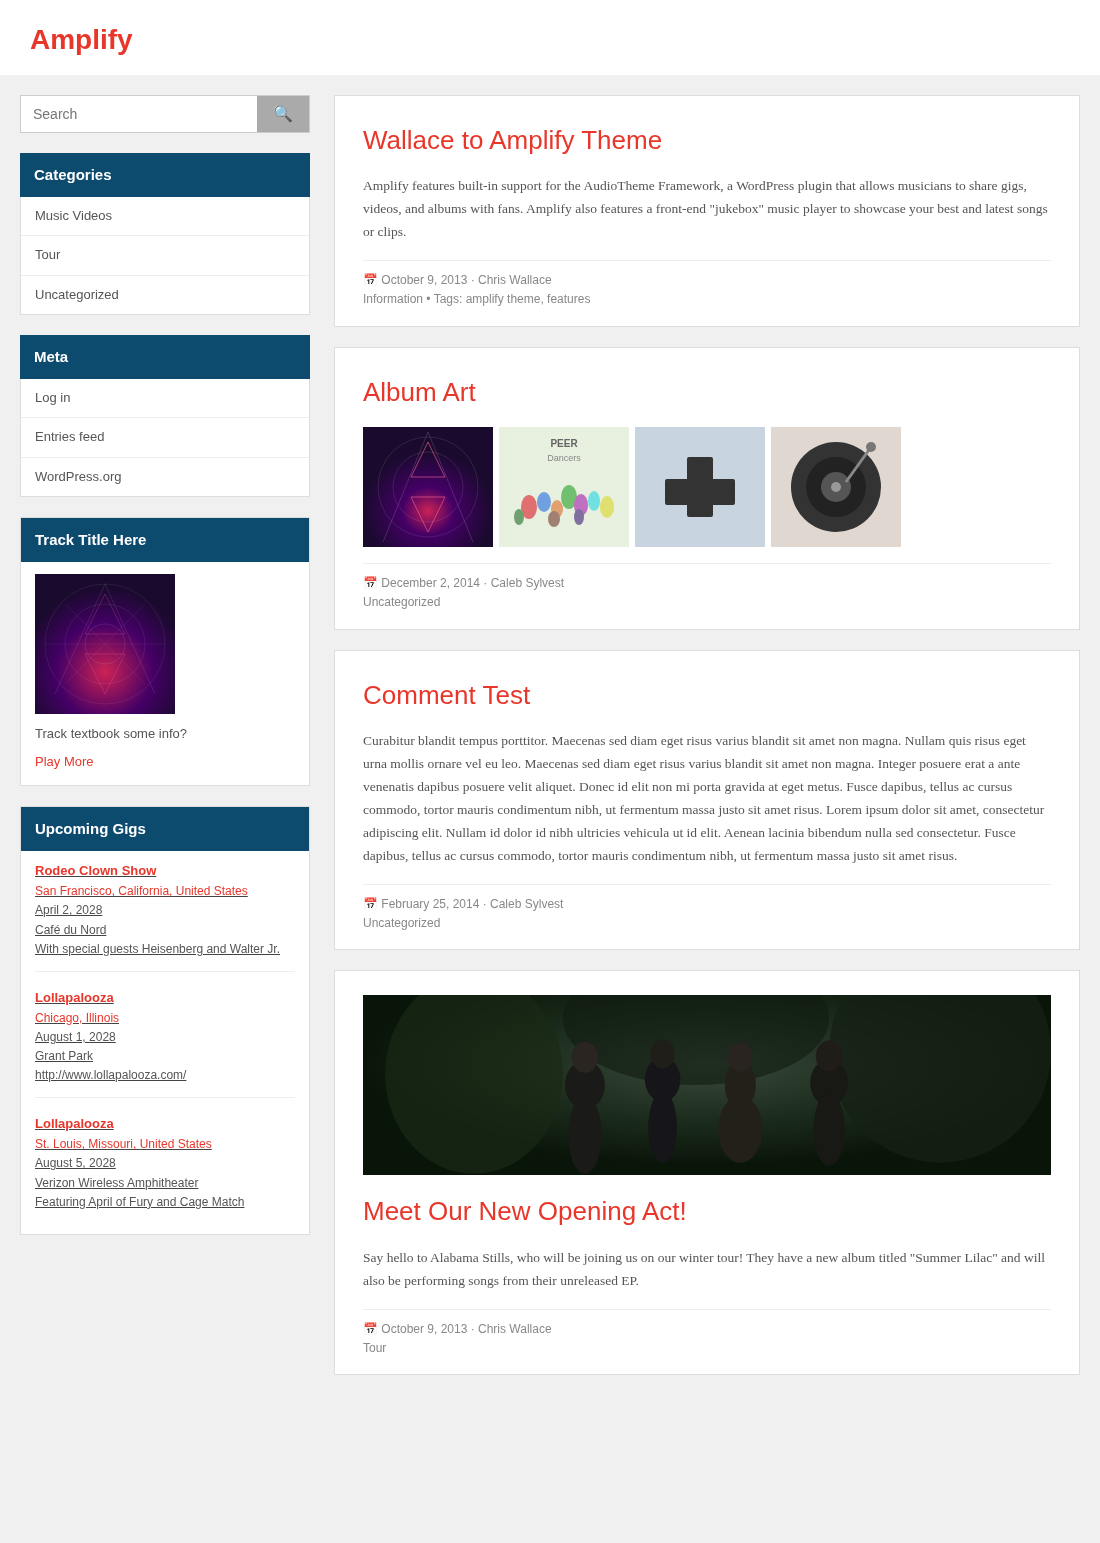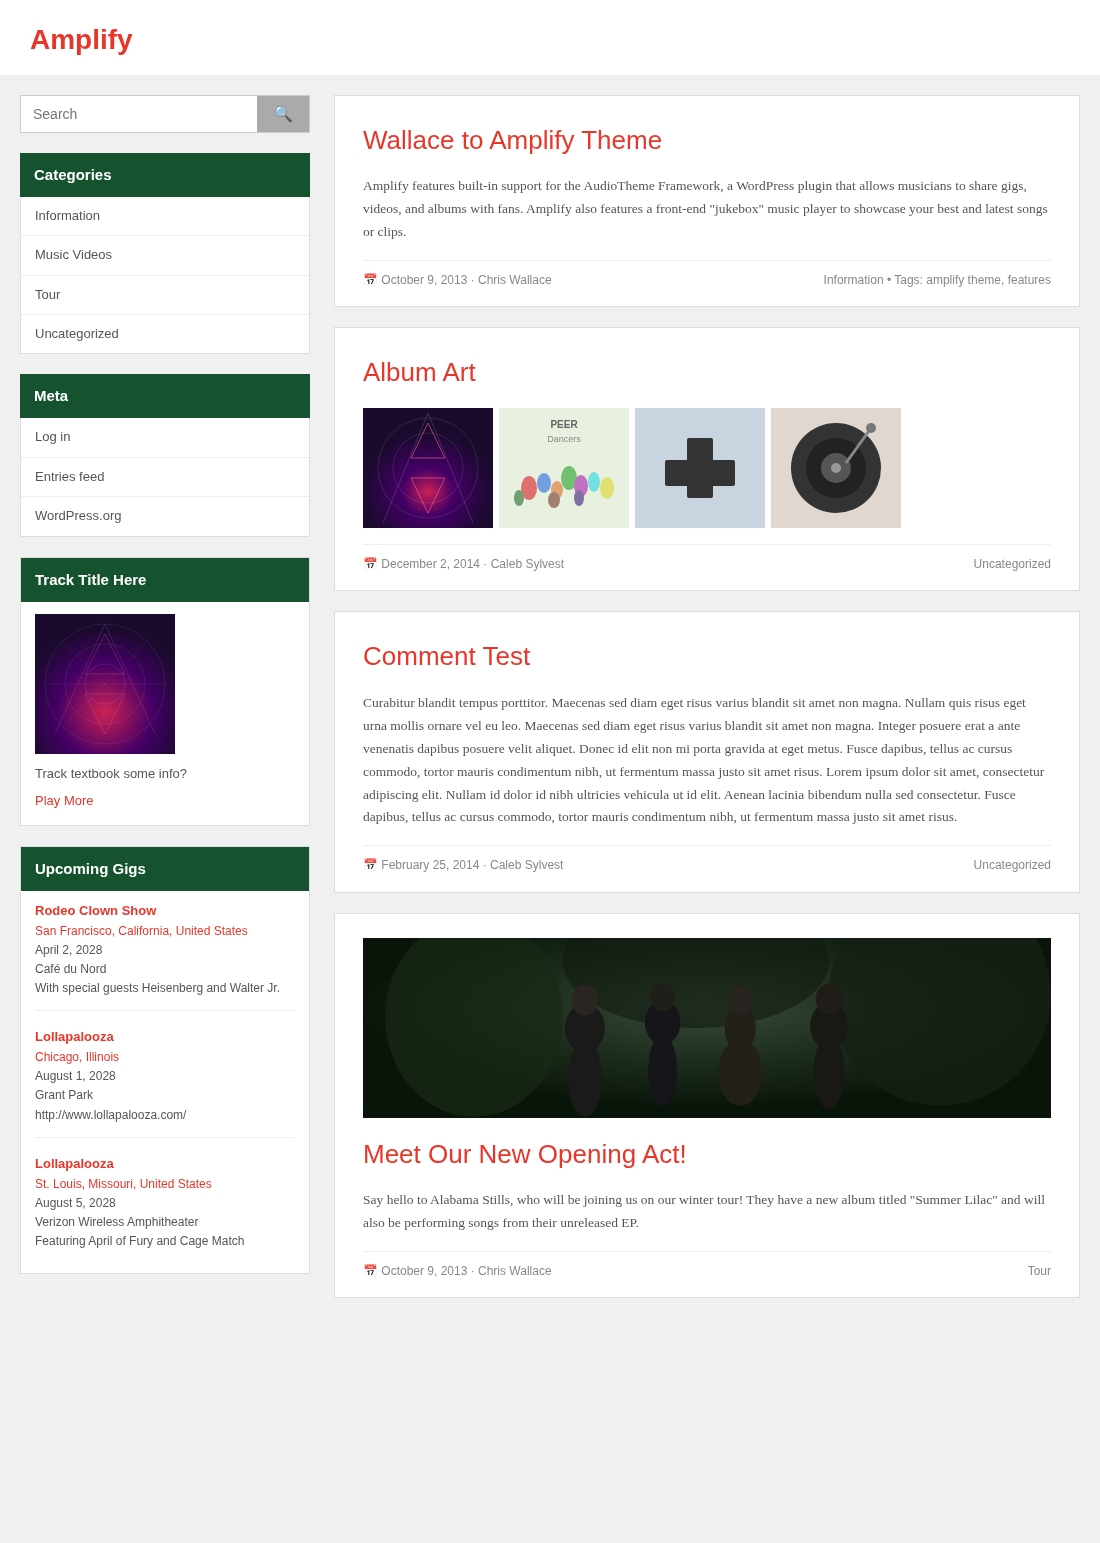--- a/index.html
+++ b/index.html
@@ -58,21 +58,21 @@
       color: #fff;
       font-size: 16px;
     }
 
     
     .sidebar-section {
       margin-bottom: 20px;
       background: #fff;
     }
     .sidebar-heading {
-      background: #14532d;
+      background: #0c4a6e;
       color: #fff;
       font-family: Arial, sans-serif;
       font-size: 15px;
       font-weight: bold;
       padding: 10px 14px;
     }
     .sidebar-list {
       list-style: none;
       border: 1px solid #ddd;
       border-top: none;
@@ -123,21 +123,21 @@
       cursor: pointer;
     }
 
     
     .gigs-widget {
       background: #fff;
       border: 1px solid #ddd;
       margin-bottom: 20px;
     }
     .gigs-widget .sidebar-heading { margin: 0; }
-    .gigs-list { padding: 10px 14px; }
+    .gigs-list { padding: 10px 14px; text-decoration: underline; }
     .gig-item { margin-bottom: 16px; padding-bottom: 12px; border-bottom: 1px solid #eee; }
     .gig-item:last-child { border-bottom: none; margin-bottom: 0; }
     .gig-name {
       color: #e8362a;
       font-family: Arial, sans-serif;
       font-size: 13px;
       font-weight: bold;
     }
     .gig-location {
       color: #e8362a;
@@ -177,20 +177,21 @@
       margin-bottom: 16px;
     }
     .post-meta {
       font-size: 12px;
       color: #888;
       font-family: Arial, sans-serif;
       display: flex;
       justify-content: space-between;
       padding-top: 10px;
       border-top: 1px solid #eee;
+      flex-direction: column;
     }
     .post-meta-tags { color: #888; }
 
     
     .album-grid {
       display: flex;
       gap: 6px;
       margin-bottom: 16px;
     }
     .album-thumb {
@@ -261,21 +262,20 @@
     <div id="search-box">
       <input id="search-input" type="text" style="flex: 1 1 0%; border: none; padding: 10px 12px; font-size: 14px; color: rgb(136, 136, 136); outline: none; font-family: Arial, sans-serif;" placeholder="Search">
       <button id="search-button" style="background:#aaa;border:none;padding:0 16px;cursor:pointer;color:#fff;font-size:16px;">
         <span>🔍</span>
       </button>
     </div>
 
     <div class="sidebar-section">
       <div class="sidebar-heading">Categories</div>
       <ul class="sidebar-list">
-        <li><a href="#">Information</a></li>
         <li><a href="#">Music Videos</a></li>
         <li><a href="#">Tour</a></li>
         <li><a href="#">Uncategorized</a></li>
       </ul>
     </div>
 
     <div class="sidebar-section">
       <div class="sidebar-heading">Meta</div>
       <ul class="sidebar-list">
         <li><a href="#">Log in</a></li>

